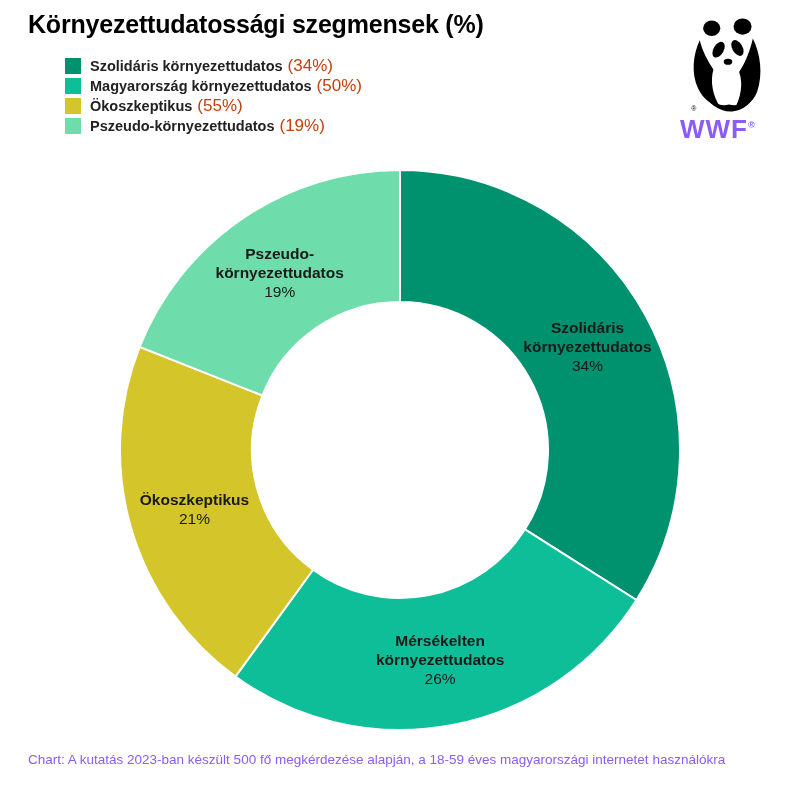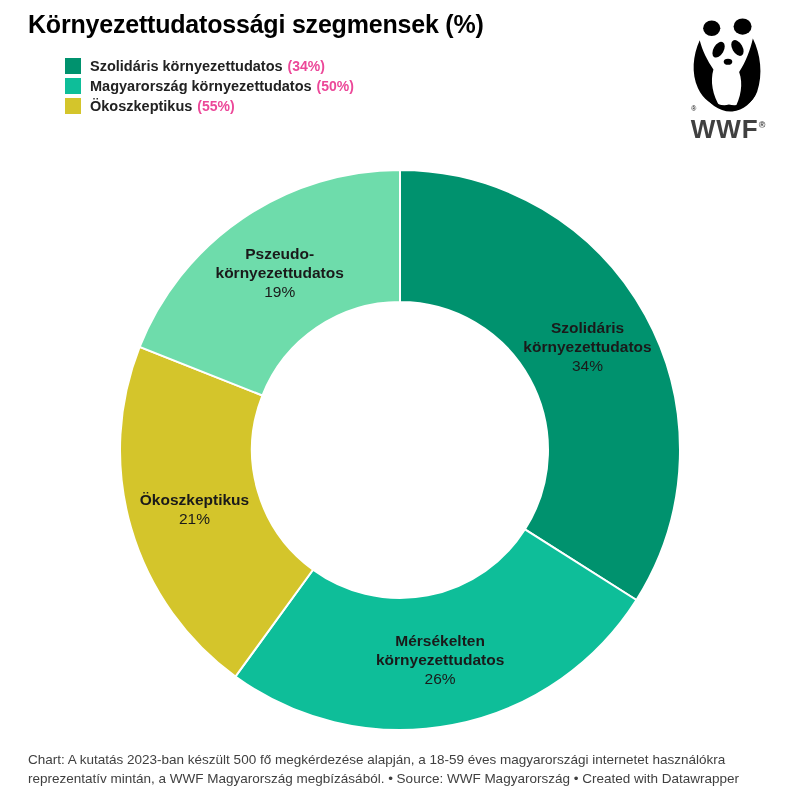--- a/index.html
+++ b/index.html
@@ -14,34 +14,34 @@
   .title {
     position: absolute; left: 28px; top: 10px; margin: 0;
     font-size: 25px; font-weight: 700; color: #000;
     letter-spacing: -0.2px;
   }
 
   .legend { position: absolute; left: 28px; top: 56px; }
   .legend-row { display: flex; align-items: center; height: 20px; padding-left: 37px; }
   .swatch { width: 16px; height: 16px; margin-right: 9px; flex: none; }
   .legend-label { font-size: 14.5px; font-weight: 700; color: #222; white-space: nowrap; }
-  .legend-pct { font-size: 14px; font-weight: 700; color: #ec4899; margin-left: 5px; white-space: nowrap; }
+  .legend-pct { font-size: 17px; font-weight: 400; color: #c2410c; margin-left: 5px; white-space: nowrap; }
 
-  .wwf { position: absolute; top: 18px; right: 24px; width: 96px; text-align: center; color: #404040; }
+  .wwf { position: absolute; top: 18px; right: 24px; width: 96px; color: #8b5cf6; }
   .panda { width: 78px; height: 96px; display: block; margin: 0 auto; }
   .panda .reg { font-size: 8px; font-family: "Liberation Sans", sans-serif; }
   .wwf-word { font-size: 26px; font-weight: 700; line-height: 1; letter-spacing: 1px; margin-top: 2px; }
   .wwf-word sup { font-size: 9px; vertical-align: super; letter-spacing: 0; }
 
   .donut { position: absolute; left: 0; top: 0; }
   .donut text { font-family: "Liberation Sans", sans-serif; font-size: 15.5px; }
 
   .footer {
     position: absolute; left: 28px; top: 750px; width: 744px;
-    font-size: 13.5px; line-height: 19px; color: #404040;
+    font-size: 13.5px; line-height: 19px; color: #8b5cf6;
   }
   .fline { display: block; white-space: nowrap; }
 </style>
 </head>
 <body>
 
 <div class="page">
 
   <h1 class="title">Környezettudatossági szegmensek (%)</h1>
 
@@ -71,31 +71,35 @@
       <div class="legend-row">
         <span class="swatch" style="background: rgb(14, 190, 153);"></span>
         <span class="legend-label">Magyarország környezettudatos</span>
         <span class="legend-pct">(50%)</span>
       </div>
       <div class="legend-row">
         <span class="swatch" style="background: rgb(212, 197, 43);"></span>
         <span class="legend-label">Ökoszkeptikus</span>
         <span class="legend-pct">(55%)</span>
       </div>
+      <div class="legend-row">
+        <span class="swatch" style="background: rgb(110, 220, 171);"></span>
+        <span class="legend-label">Pszeudo-környezettudatos</span>
+        <span class="legend-pct">(19%)</span>
+      </div>
     </div>
 
   <svg class="donut" width="800" height="800" viewBox="0 0 800 800">
       <path d="M 400.00 170.00 A 280 280 0 0 1 636.41 600.03 L 524.96 529.30 A 148 148 0 0 0 400.00 302.00 Z" fill="#00926E" stroke="#ffffff" stroke-width="2"></path>
       <text text-anchor="middle" fill="#1a1a1a"><tspan x="587.5" y="332.9" font-weight="700">Szolidáris</tspan><tspan x="587.5" y="351.9" font-weight="700">környezettudatos</tspan><tspan x="587.5" y="370.9" font-weight="400">34%</tspan></text>
       <path d="M 636.41 600.03 A 280 280 0 0 1 235.42 676.52 L 313.01 569.73 A 148 148 0 0 0 524.96 529.30 Z" fill="#0EBE99" stroke="#ffffff" stroke-width="2"></path>
       <text text-anchor="middle" fill="#1a1a1a"><tspan x="440.1" y="646.2" font-weight="700">Mérsékelten</tspan><tspan x="440.1" y="665.2" font-weight="700">környezettudatos</tspan><tspan x="440.1" y="684.2" font-weight="400">26%</tspan></text>
       <path d="M 235.42 676.52 A 280 280 0 0 1 139.66 346.93 L 262.39 395.52 A 148 148 0 0 0 313.01 569.73 Z" fill="#D4C52B" stroke="#ffffff" stroke-width="2"></path>
       <text text-anchor="middle" fill="#1a1a1a"><tspan x="194.5" y="505.2" font-weight="700">Ökoszkeptikus</tspan><tspan x="194.5" y="524.2" font-weight="400">21%</tspan></text>
       <path d="M 139.66 346.93 A 280 280 0 0 1 400.00 170.00 L 400.00 302.00 A 148 148 0 0 0 262.39 395.52 Z" fill="#6EDCAB" stroke="#ffffff" stroke-width="2"></path>
       <text text-anchor="middle" fill="#1a1a1a"><tspan x="279.7" y="259.0" font-weight="700">Pszeudo-</tspan><tspan x="279.7" y="278.0" font-weight="700">környezettudatos</tspan><tspan x="279.7" y="297.0" font-weight="400">19%</tspan></text>
     </svg>
 
   <div class="footer">
     <span class="fline">Chart: A kutatás 2023-ban készült 500 fő megkérdezése alapján, a 18-59 éves magyarországi internetet használókra</span>
-    <span class="fline">reprezentatív mintán, a WWF Magyarország megbízásából. • Source: WWF Magyarország • Created with Datawrapper</span>
   </div>
 
 </div>
 
 </body></html>

